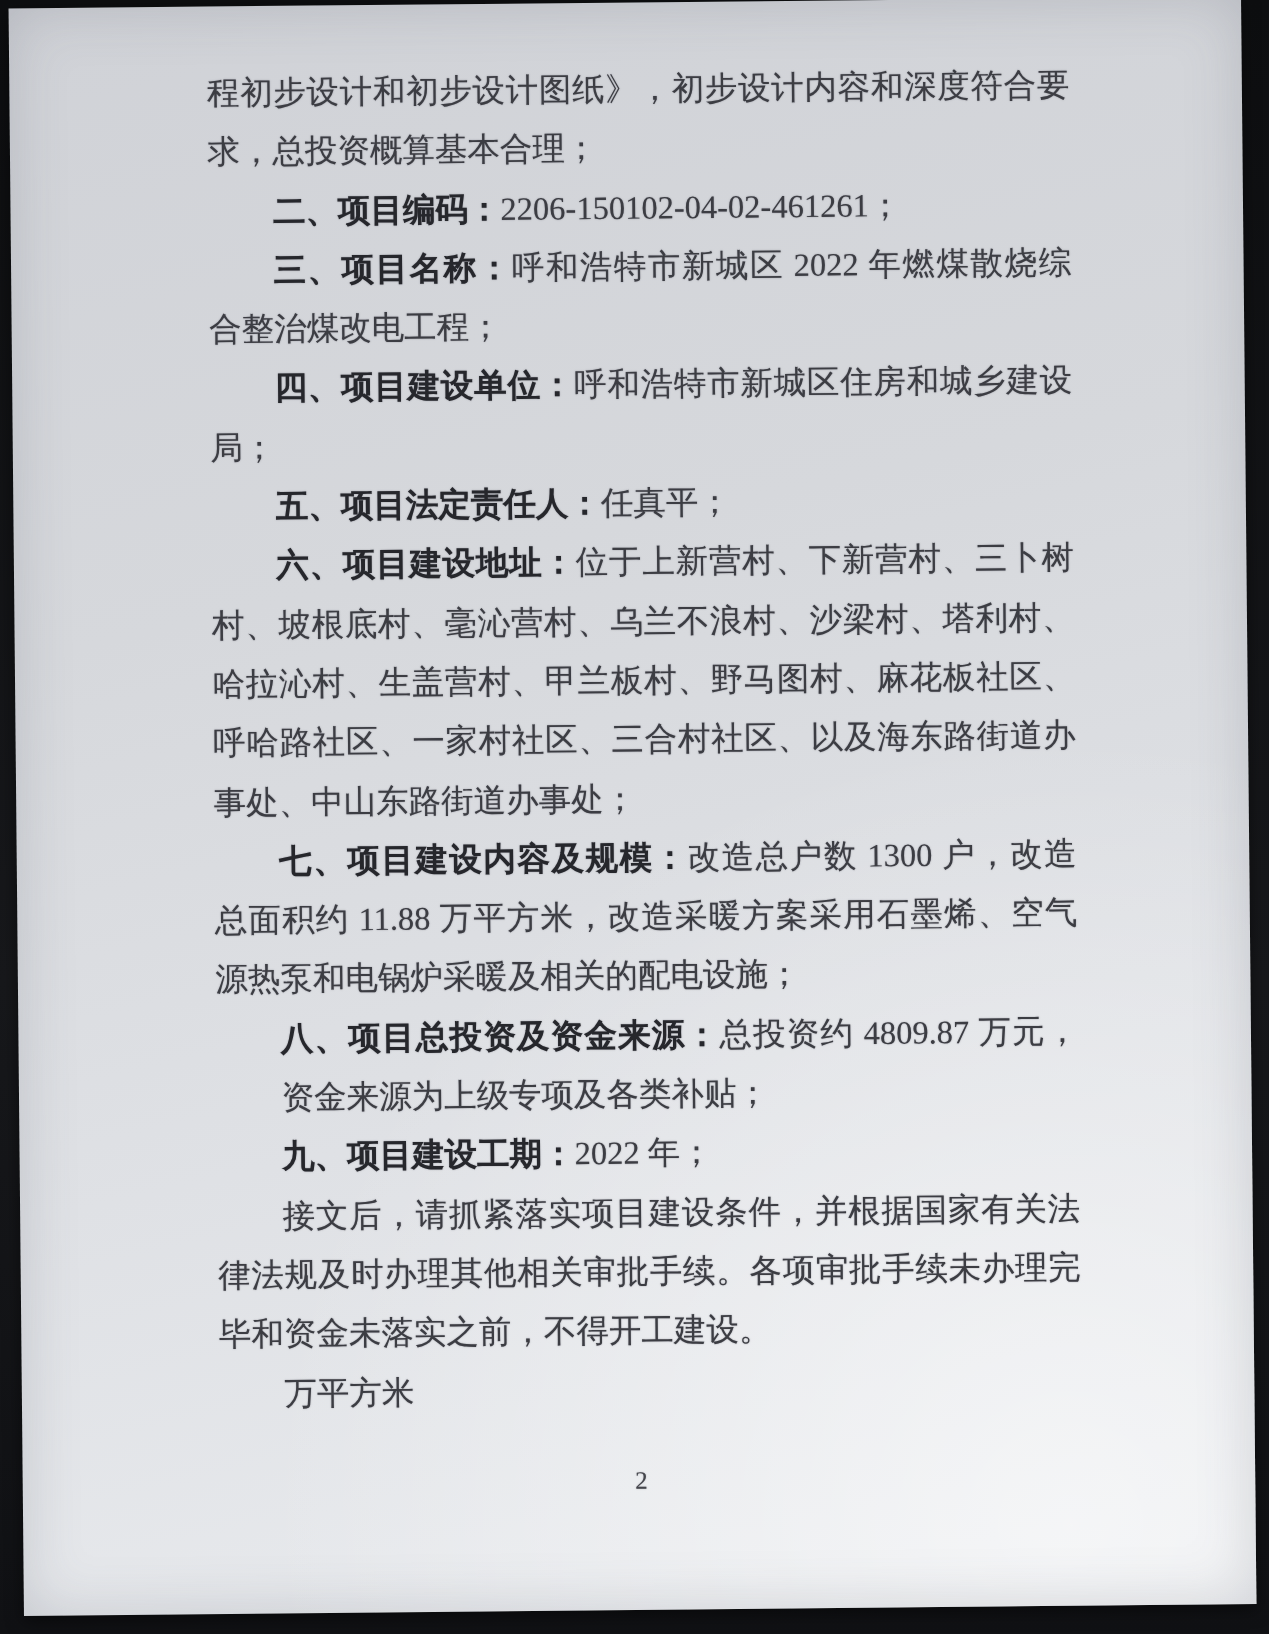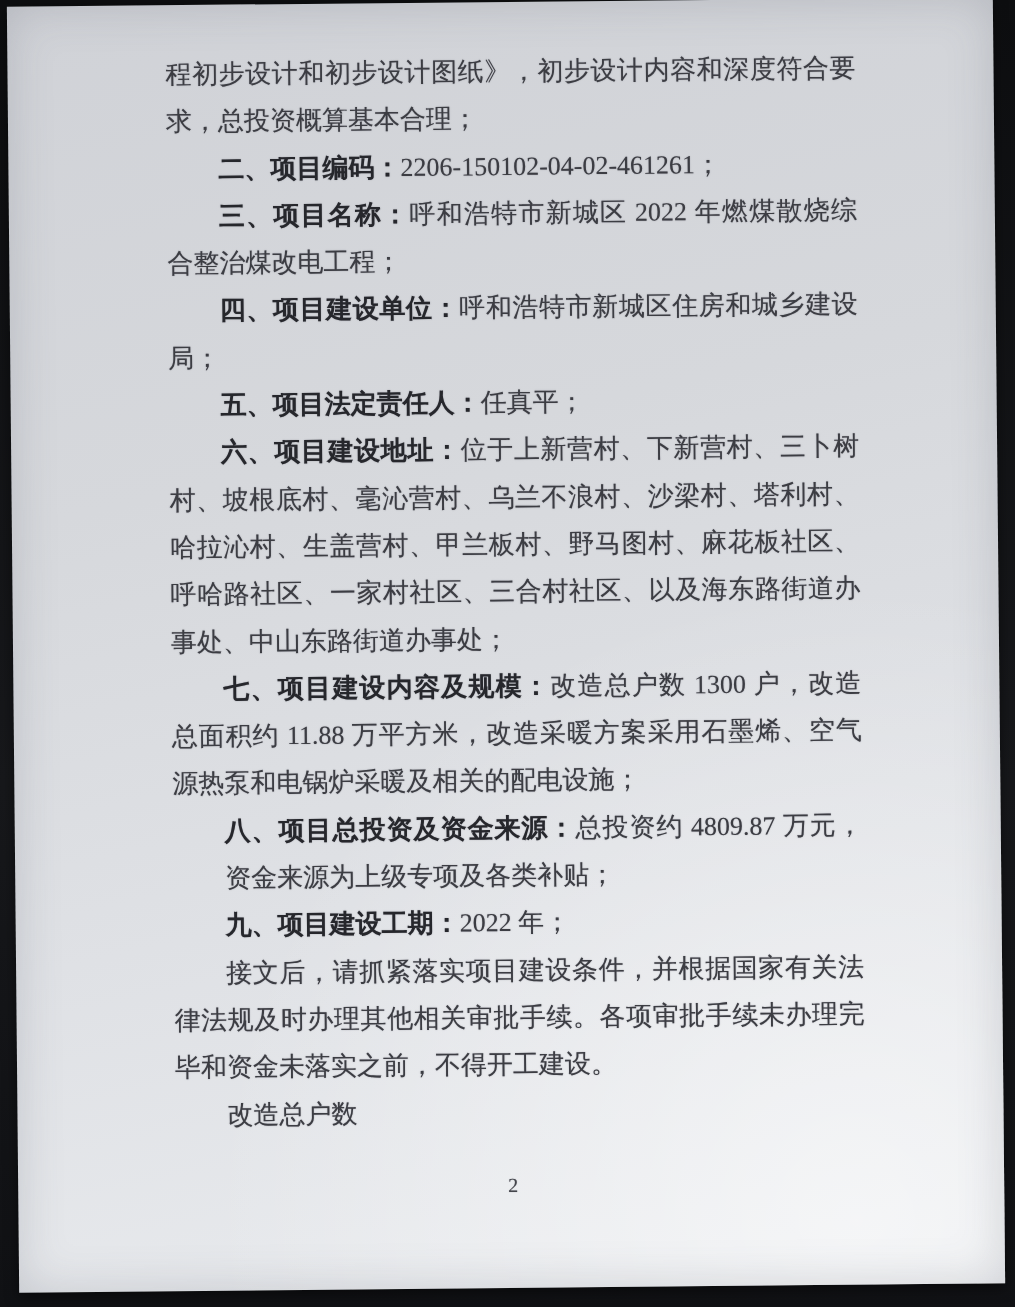--- a/index.html
+++ b/index.html
@@ -92,16 +92,16 @@
       <div class="line"><span>事处、中山东路街道办事处；</span></div>
       <div class="line indent justify"><b>七、项目建设内容及规模：</b><span>改造总户数 1300 户，改造</span></div>
       <div class="line justify"><span>总面积约 11.88 万平方米，改造采暖方案采用石墨烯、空气</span></div>
       <div class="line"><span>源热泵和电锅炉采暖及相关的配电设施；</span></div>
       <div class="line indent justify"><b>八、项目总投资及资金来源：</b><span>总投资约 4809.87 万元，</span></div>
       <div class="line indent"><span>资金来源为上级专项及各类补贴；</span></div>
       <div class="line indent"><b>九、项目建设工期：</b><span>2022 年；</span></div>
       <div class="line indent justify"><span>接文后，请抓紧落实项目建设条件，并根据国家有关法</span></div>
       <div class="line justify"><span>律法规及时办理其他相关审批手续。各项审批手续未办理完</span></div>
       <div class="line"><span>毕和资金未落实之前，不得开工建设。</span></div>
-      <div class="line indent"><span>改造总户数</span></div>
+      <div class="line indent"><span>万平方米</span></div>
     </div>
   <div class="page-number">2</div>
 </div>
 
 </body></html>

